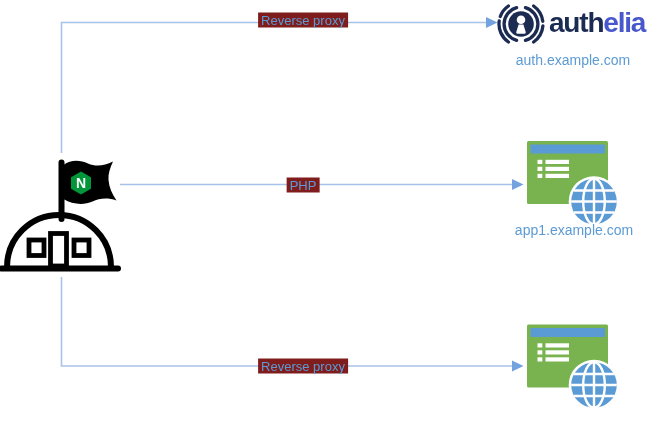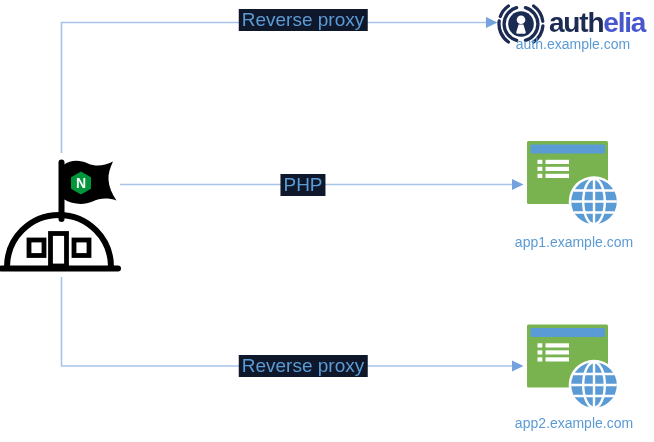--- a/index.html
+++ b/index.html
@@ -34,23 +34,23 @@
   .navy-arc  { fill: none; stroke: var(--authelia-navy); stroke-width: 3.3; stroke-linecap: round; }
   .white-fill { fill: #fff; }
   
   .app-green  { fill: var(--app-green); }
   .app-blue   { fill: var(--app-blue); }
   .globe-grid { fill: none; stroke: #fff; stroke-width: 2.4; }
   
   .edge-label {
     position: absolute;
     transform: translate(-50%, -50%);
-    background: #0f172a;
+    background: #7f1d1d;
     padding: 0 3px;
-    font-size: 19px;
+    font-size: 13px;
     color: var(--edge-label);
     white-space: nowrap;
   }
   .node-label {
     position: absolute;
     transform: translateX(-50%);
     font-size: 14px;
     color: var(--node-label);
     white-space: nowrap;
   }
@@ -145,17 +145,16 @@
   </svg>
 
   <div class="wordmark">
     <span class="dark">auth</span><span class="light">elia</span>
   </div>
 
   <div class="edge-label" style="left:303px; top:20px;">Reverse proxy</div>
   <div class="edge-label" style="left:303px; top:184.5px;">PHP</div>
   <div class="edge-label" style="left:303px; top:366px;">Reverse proxy</div>
 
-  <div class="node-label" style="left:573px; top:36px;">auth.example.com</div>
-  <div class="node-label" style="left:574px; top:234px;">app1.example.com</div>
-  <div class="node-label" style="left:574px; top:415px;">app2.example.com</div>
+  <div class="node-label" style="left:573px; top:52px;">auth.example.com</div>
+  <div class="node-label" style="left:574px; top:222px;">app1.example.com</div>
 
 </div>
 
 </body></html>

